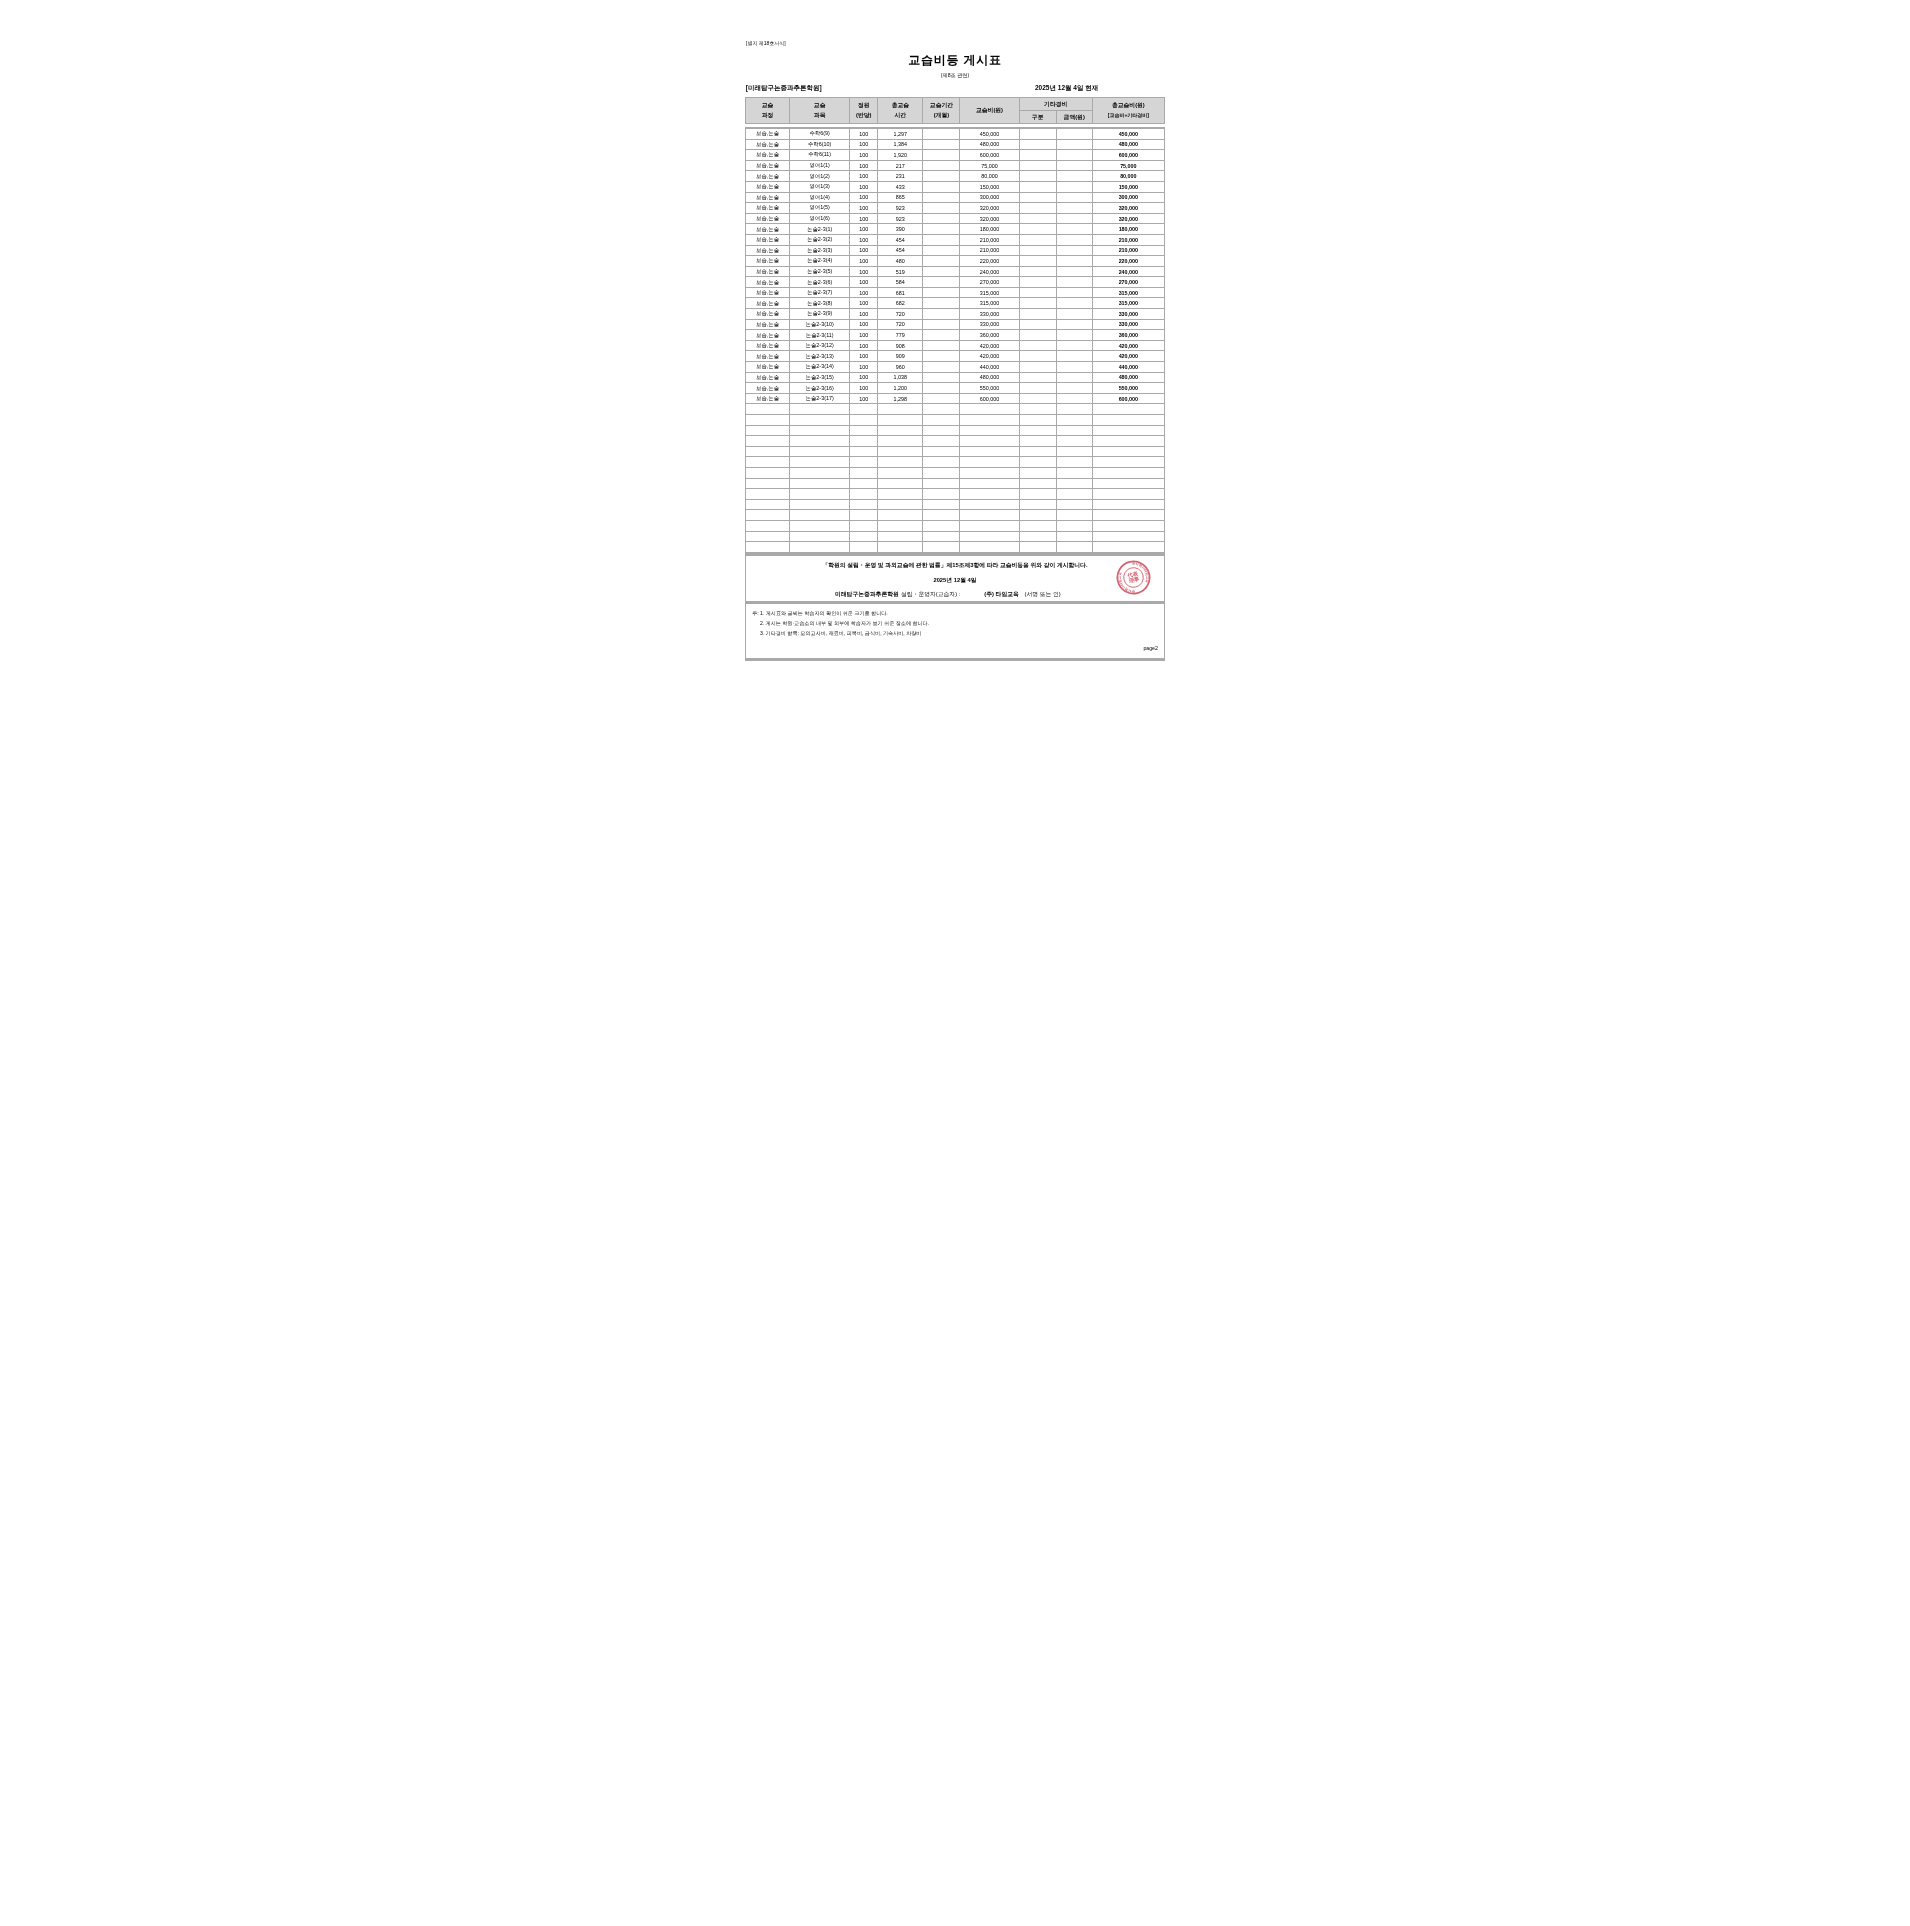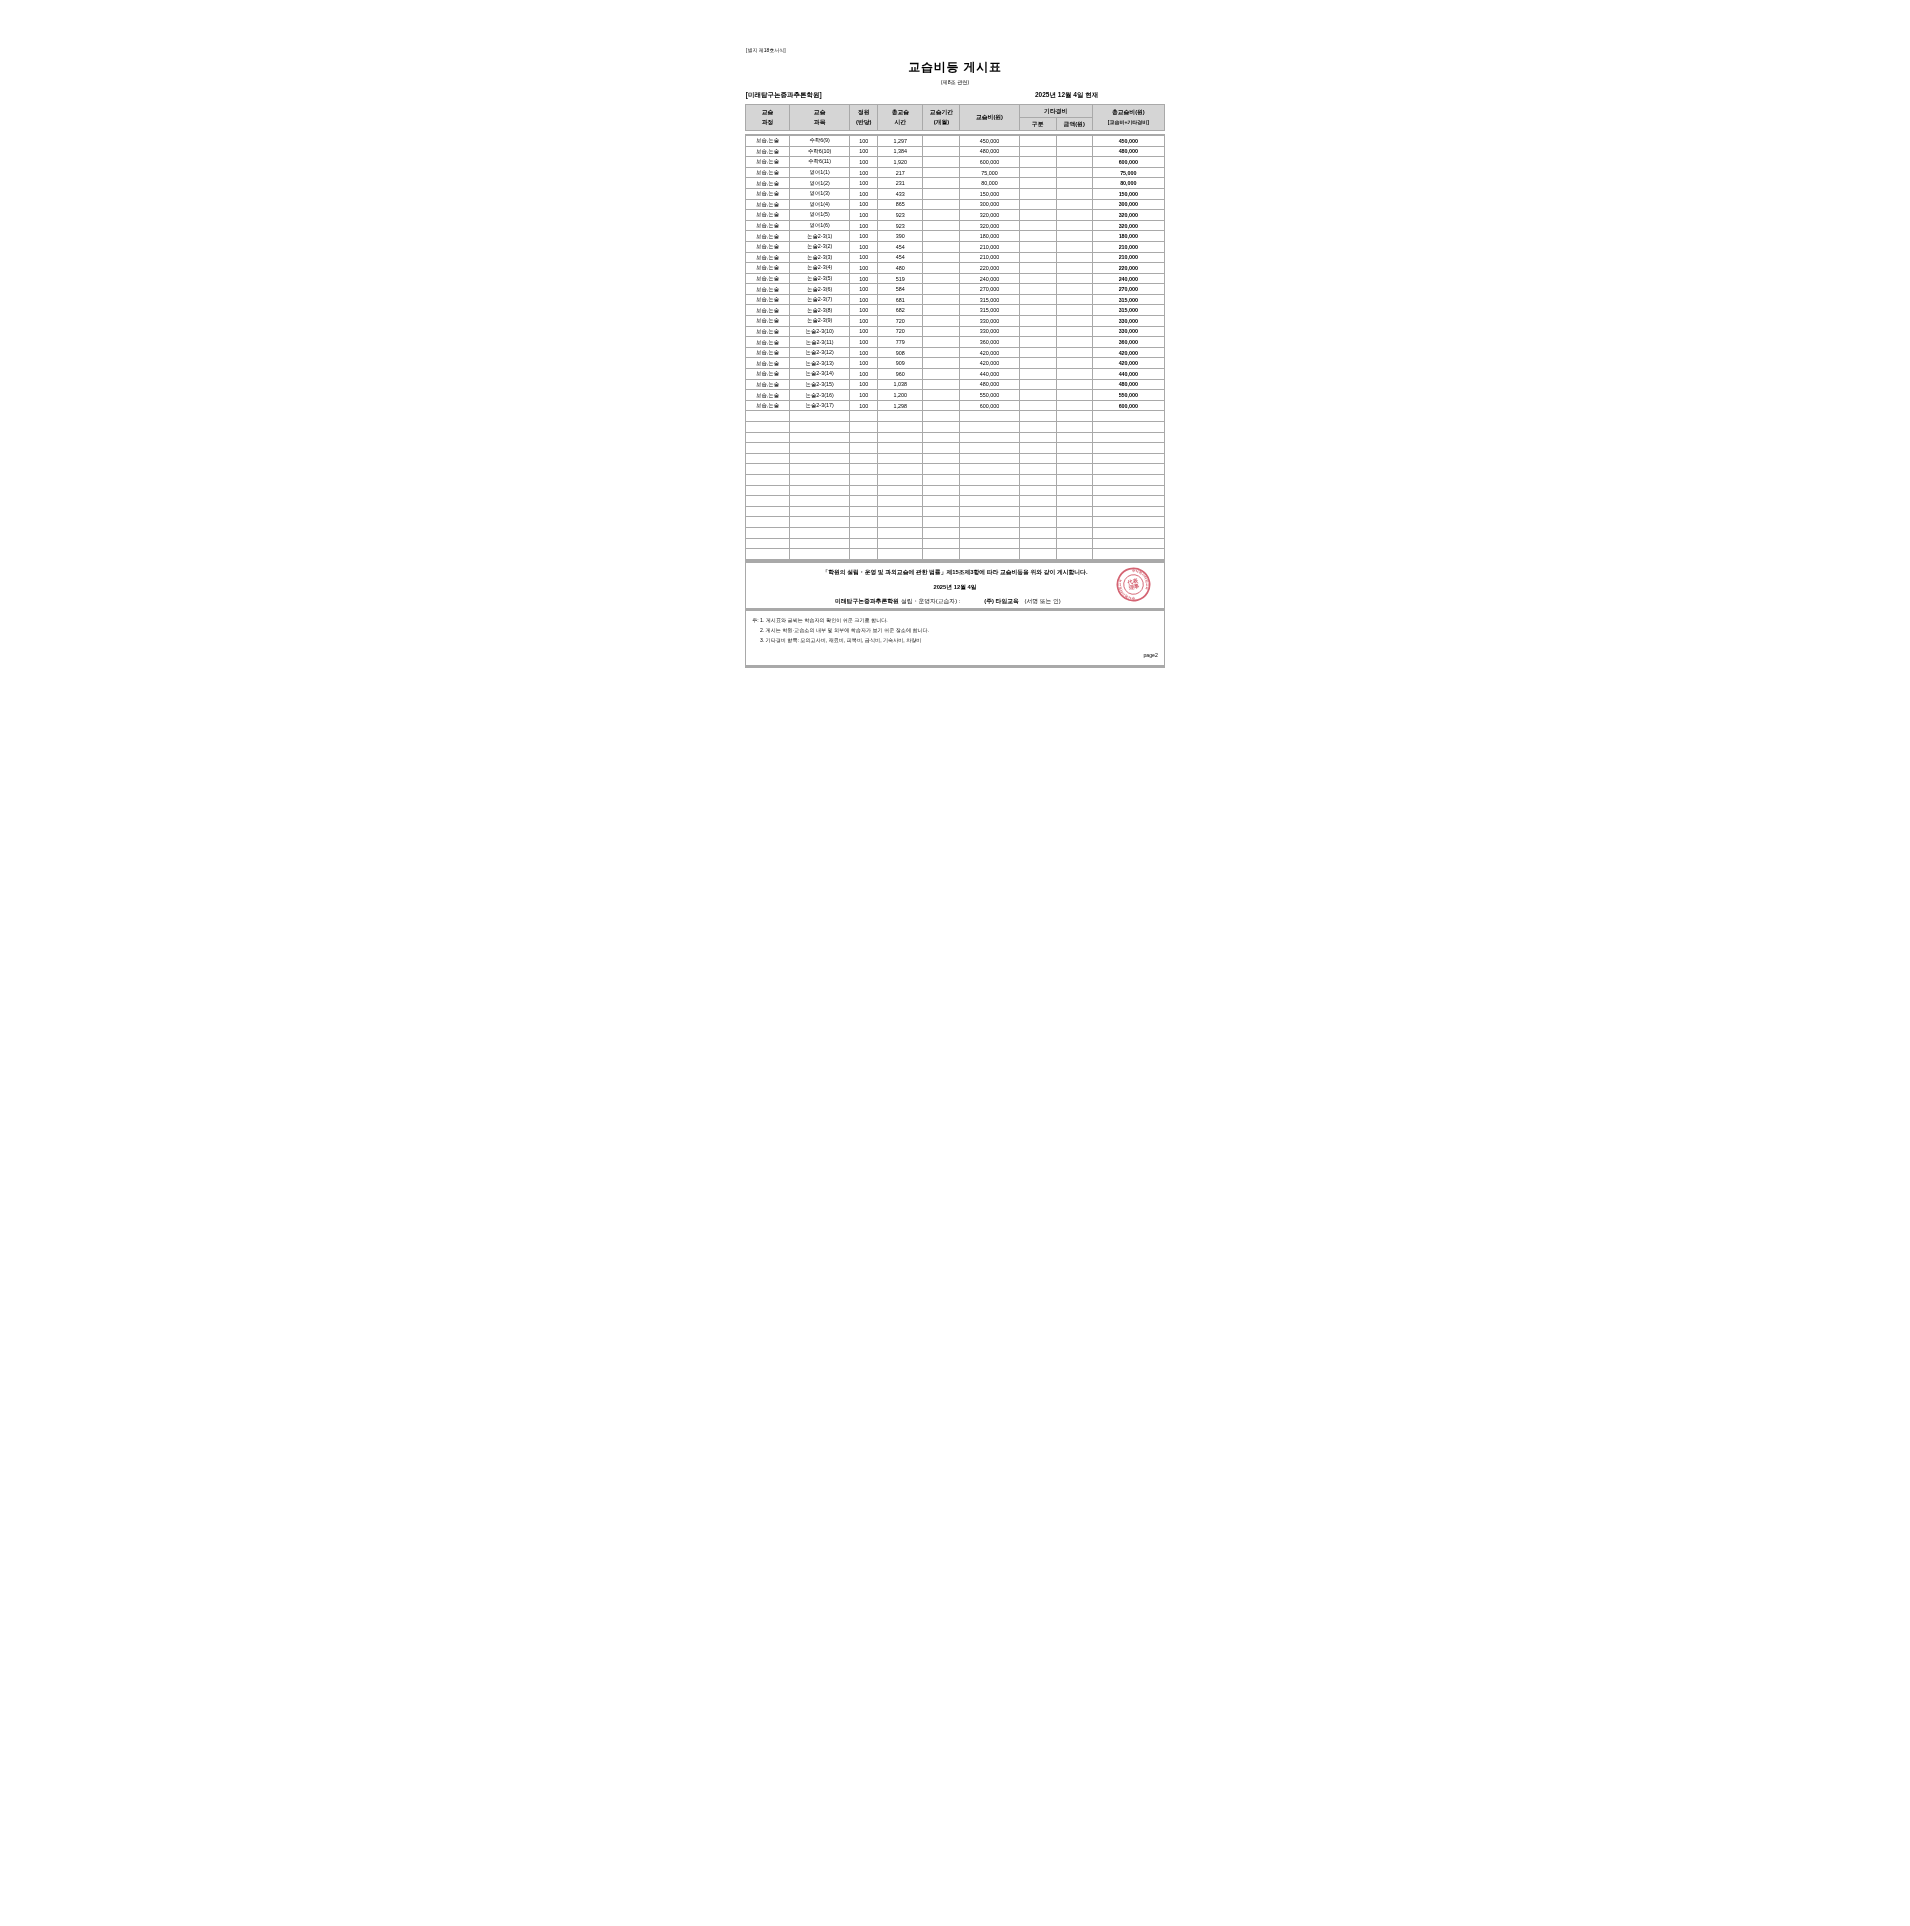--- a/index.html
+++ b/index.html
@@ -1,17 +1,17 @@
 <!DOCTYPE html>
 <html lang="ko" style="font-size:6.2px"><head>
 <meta charset="utf-8">
 <style>
   html,body{margin:0;padding:0;background:#ffffff;}
   body{font-family:"Liberation Sans","DejaVu Sans",sans-serif;color:#000;}
-  .page{position:relative;width:478px;height:675px;margin:15px auto;background:#fff;overflow:hidden;}
+  .page{position:relative;width:478px;height:675px;margin:8px auto;background:#fff;overflow:hidden;}
 
   .form-label{position:absolute;left:30px;top:32px;font-size:5px;}
   .doc-title{position:absolute;left:0;top:44px;width:100%;text-align:center;
              font-size:12px;font-weight:bold;letter-spacing:0.8px;}
   .doc-subtitle{position:absolute;left:0;top:64px;width:100%;text-align:center;font-size:5.2px;}
 
   .meta{position:absolute;left:29px;top:76px;width:420px;height:10px;}
   .academy{position:absolute;left:0.8px;top:0;font-size:6.5px;font-weight:bold;}
   .asof{position:absolute;left:290px;top:0;font-size:6.5px;font-weight:bold;}
 

